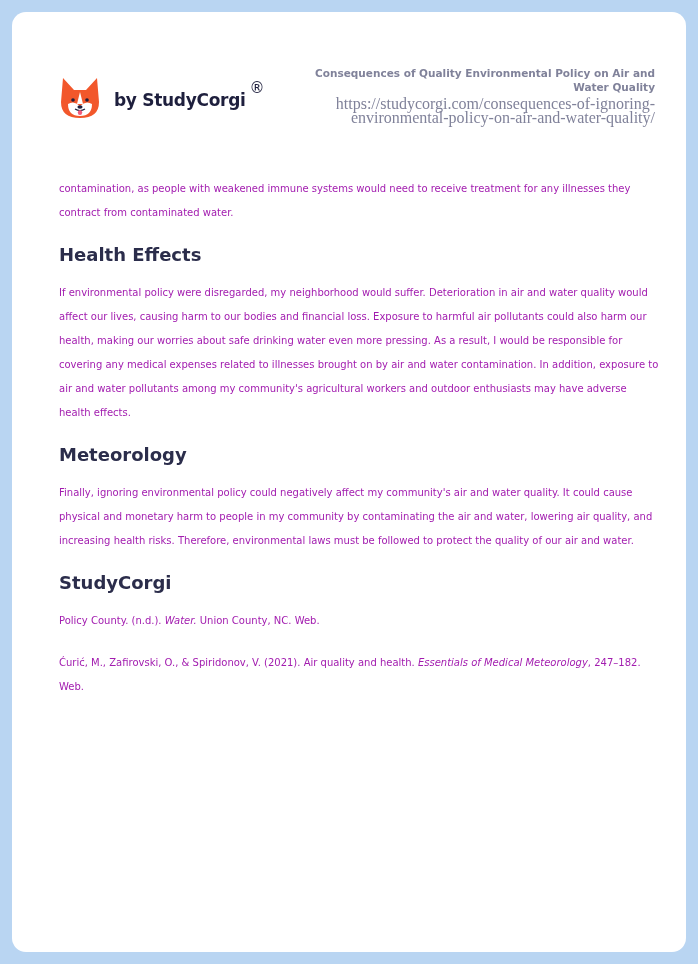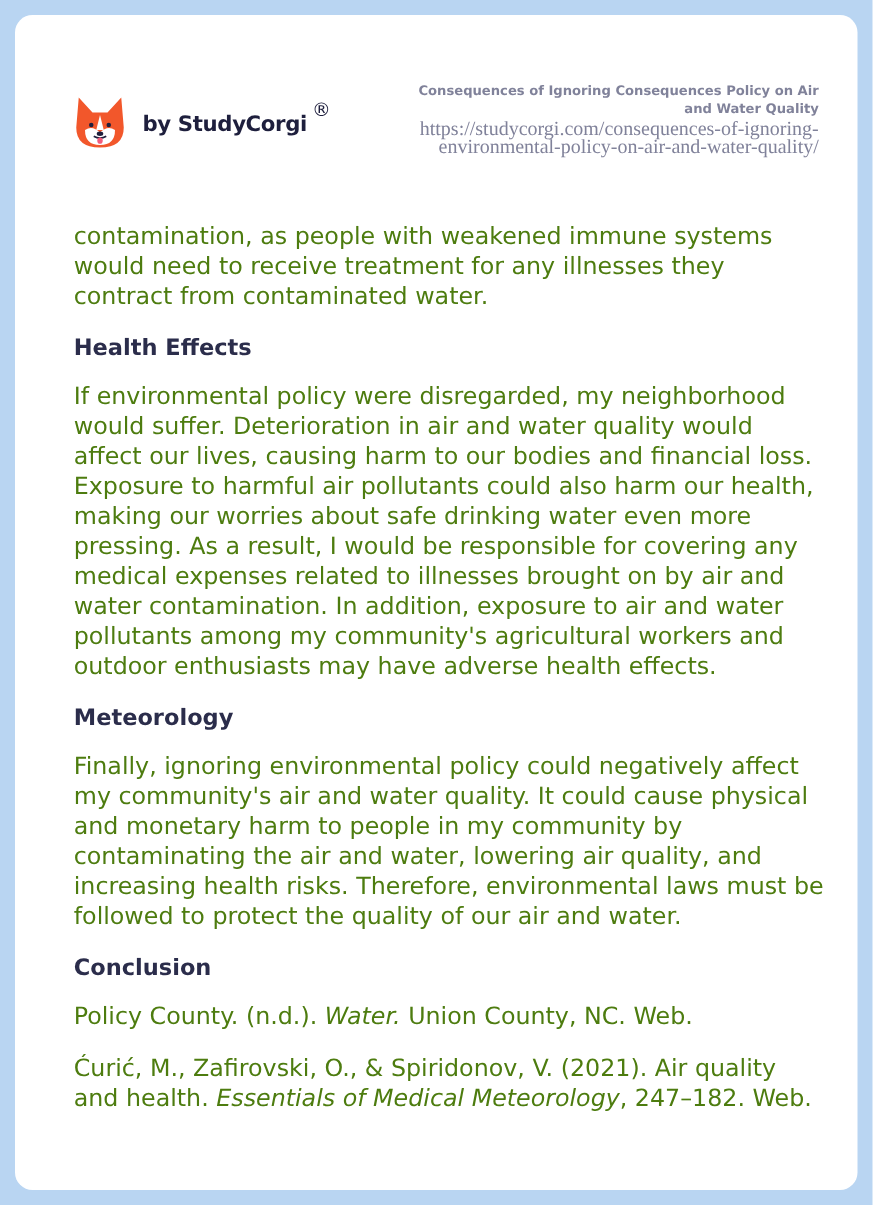--- a/index.html
+++ b/index.html
@@ -33,21 +33,21 @@
       font-size: 10.5px; line-height: 14px; color: #80829a;
     }
     .meta-url {
       margin-top: 3px;
       font-family: Liberation Serif, serif;
       font-size: 16px; line-height: 14px; color: #80829a;
     }
     .content { position: absolute; left: 47px; top: 165px; width: 600px; color: #3a3b4f; }
     .content p {
       margin: 0; font-family: "DejaVu Sans", sans-serif;
-      font-size: 19px; line-height: 24px; color: #4d7c0f;
+      font-size: 10px; line-height: 24px; color: #a21caf;
     }
     .content h2 {
       margin: 0; font-family: "DejaVu Sans", sans-serif; font-weight: bold;
       font-size: 18px; line-height: 24px; color: #2b2d4b;
     }
     .p0 { margin-bottom: 18px !important; }
     .h { margin-bottom: 14px !important; }
     .para { margin-bottom: 18px !important; }
     .ref { margin-bottom: 18px !important; }
     em { font-style: italic; }
@@ -65,31 +65,31 @@
         <circle cx="13" cy="24" r="1.8" fill="#1e1f3d"></circle>
         <circle cx="27" cy="24" r="1.8" fill="#1e1f3d"></circle>
         <ellipse cx="20" cy="31" rx="2.6" ry="1.8" fill="#1e1f3d"></ellipse>
         <path d="M15 33 Q20 36 25 33" stroke="#1e1f3d" stroke-width="1.2" fill="none"></path>
         <ellipse cx="20" cy="36.5" rx="2.2" ry="2.5" fill="#f25a7a"></ellipse>
       </svg>
       <span class="logo-text">by StudyCorgi</span>
       <span class="logo-reg">®</span>
     </div>
     <div class="meta">
-      <div class="meta-title">Consequences of Ignoring Consequences Policy on Air and Water Quality</div>
+      <div class="meta-title">Consequences of Quality Environmental Policy on Air and Water Quality</div>
       <div class="meta-url">https://studycorgi.com/consequences-of-ignoring-environmental-policy-on-air-and-water-quality/</div>
     </div>
   </div>
 
   <div class="content">
     <p class="p0">contamination, as people with weakened immune systems would need to receive treatment for any illnesses they contract from contaminated water.</p>
 
     <h2 class="h">Health Effects</h2>
     <p class="para">If environmental policy were disregarded, my neighborhood would suffer. Deterioration in air and water quality would affect our lives, causing harm to our bodies and financial loss. Exposure to harmful air pollutants could also harm our health, making our worries about safe drinking water even more pressing. As a result, I would be responsible for covering any medical expenses related to illnesses brought on by air and water contamination. In addition, exposure to air and water pollutants among my community's agricultural workers and outdoor enthusiasts may have adverse health effects.</p>
 
     <h2 class="h">Meteorology</h2>
     <p class="para">Finally, ignoring environmental policy could negatively affect my community's air and water quality. It could cause physical and monetary harm to people in my community by contaminating the air and water, lowering air quality, and increasing health risks. Therefore, environmental laws must be followed to protect the quality of our air and water.</p>
 
-    <h2 class="h">Conclusion</h2>
+    <h2 class="h">StudyCorgi</h2>
     <p class="ref"><span>Policy County. (n.d.). </span><em>Water.</em><span> Union County, NC. Web.</span></p>
     <p class="ref"><span>Ćurić, M., Zafirovski, O., &amp; Spiridonov, V. (2021). Air quality and health. </span><em>Essentials of Medical Meteorology</em><span>, 247–182. Web.</span></p>
   </div>
 </div>
 
 </body></html>

